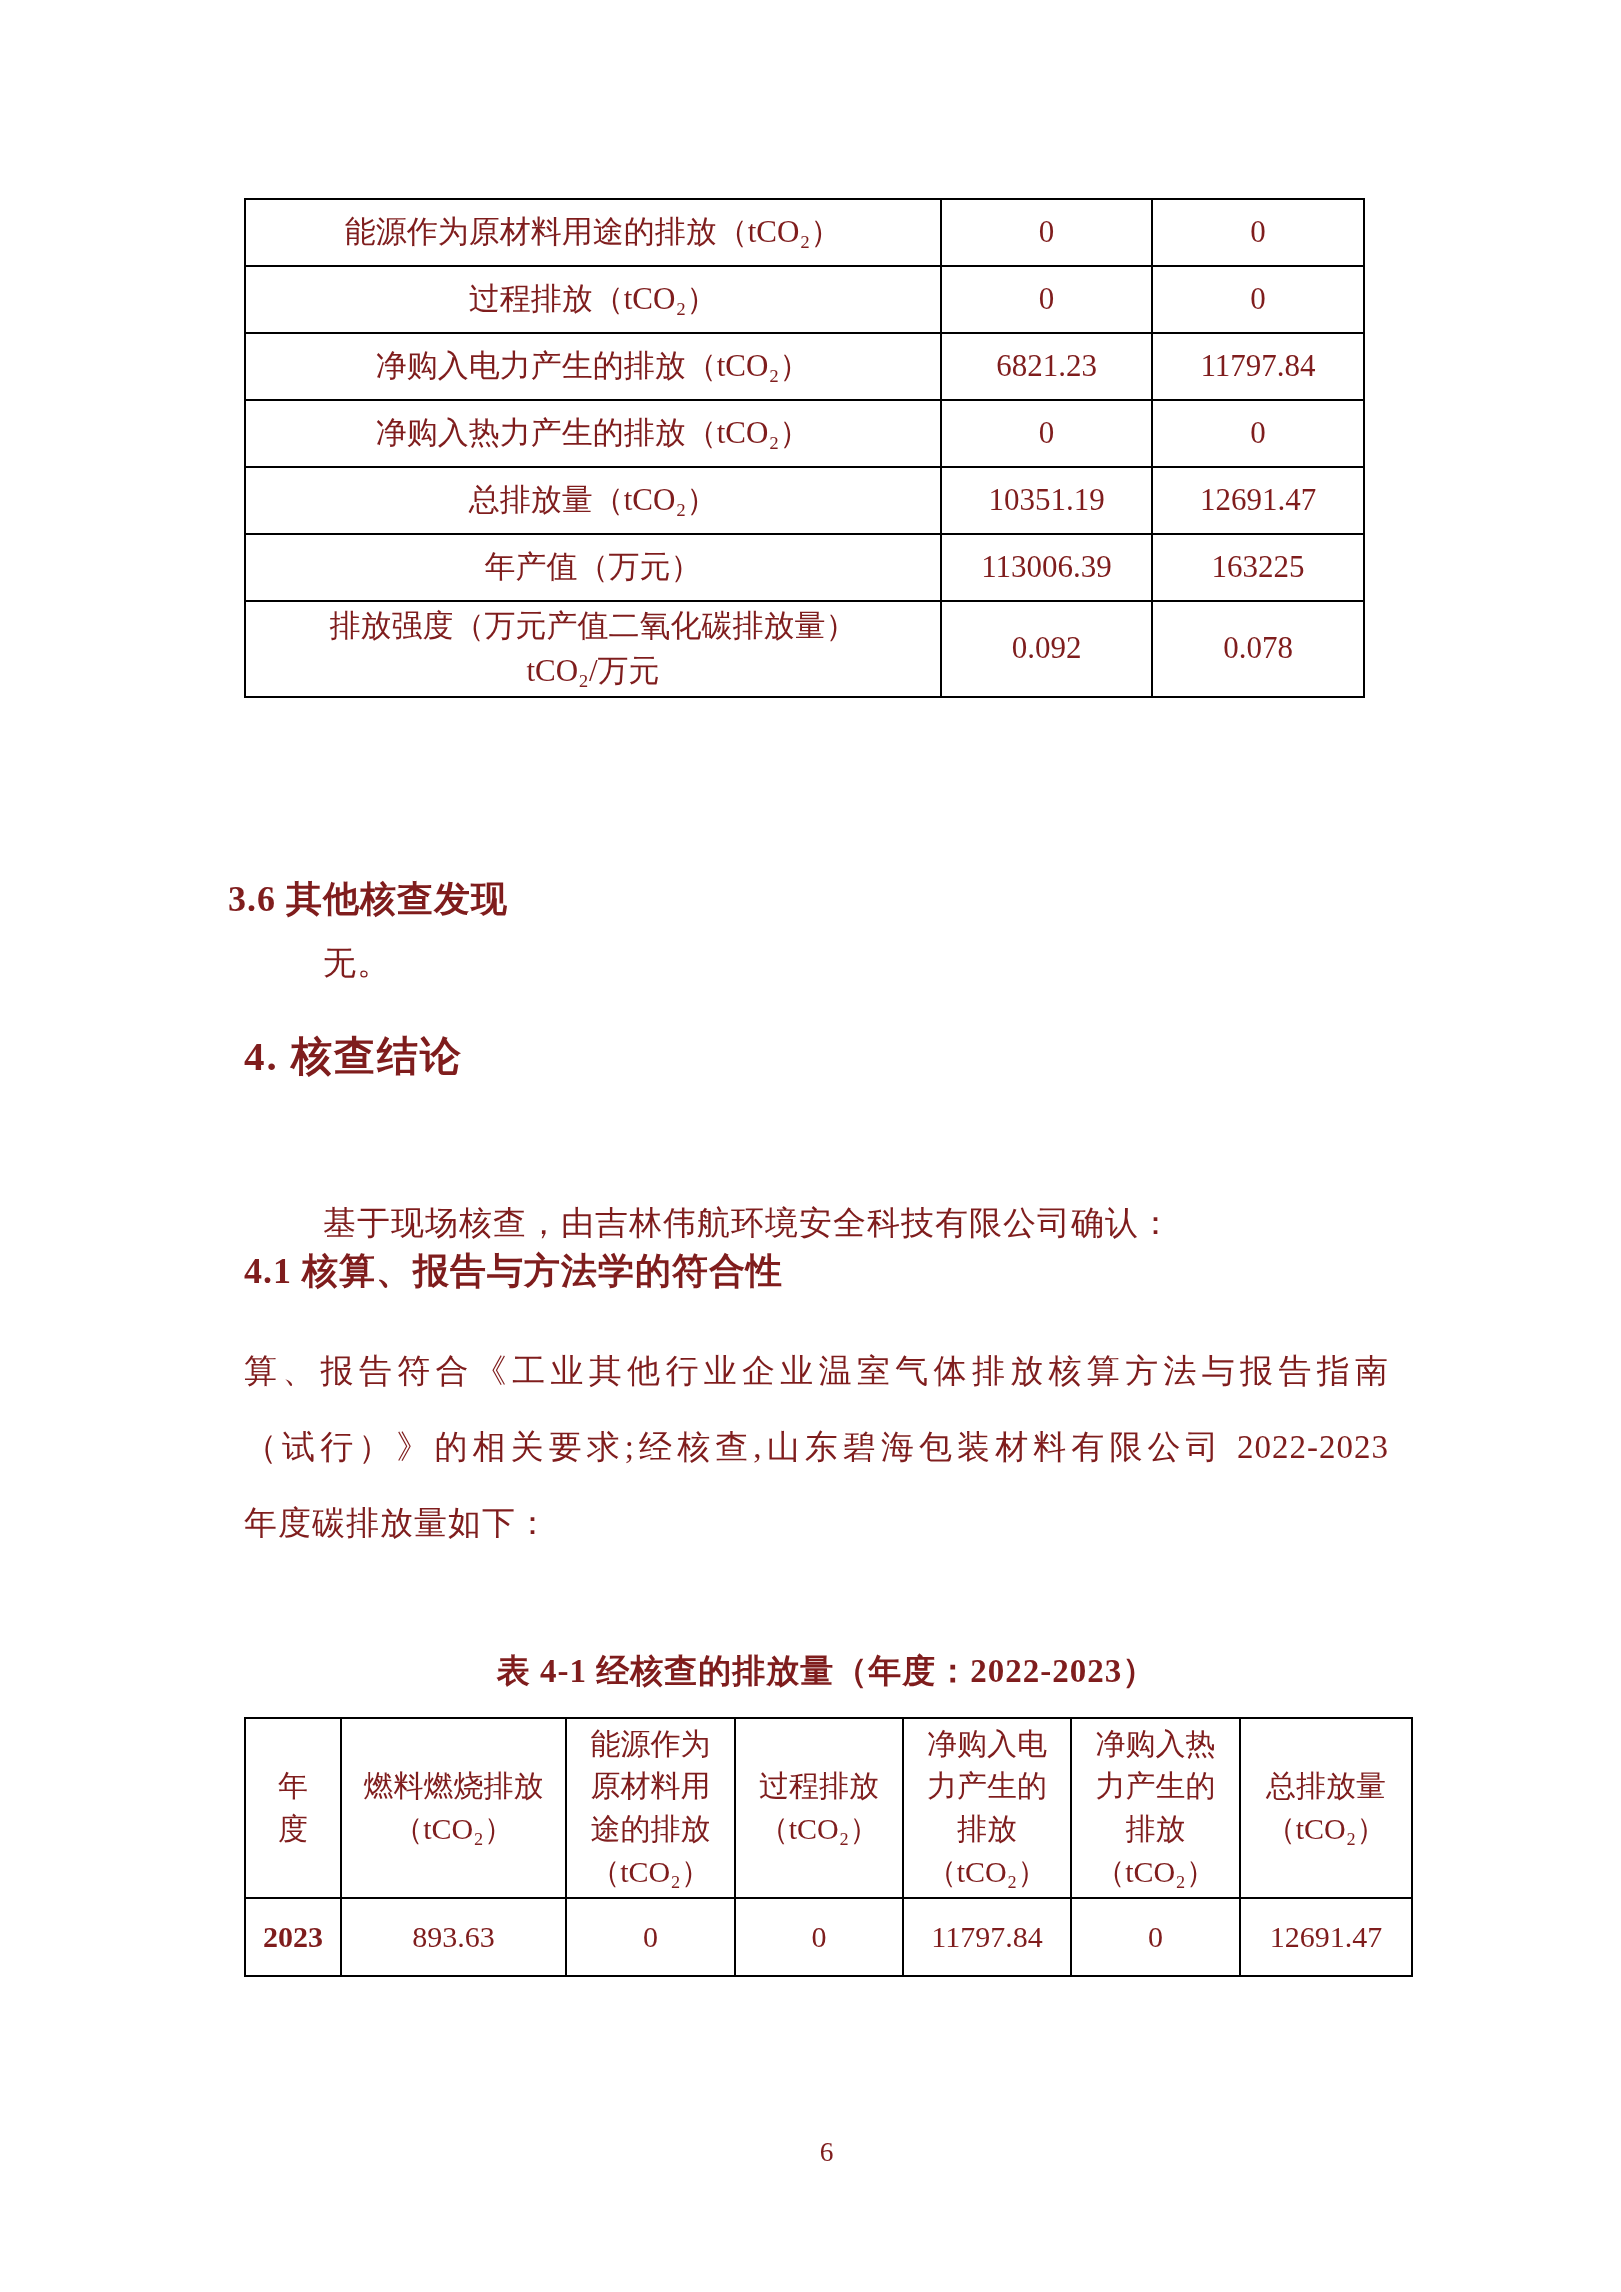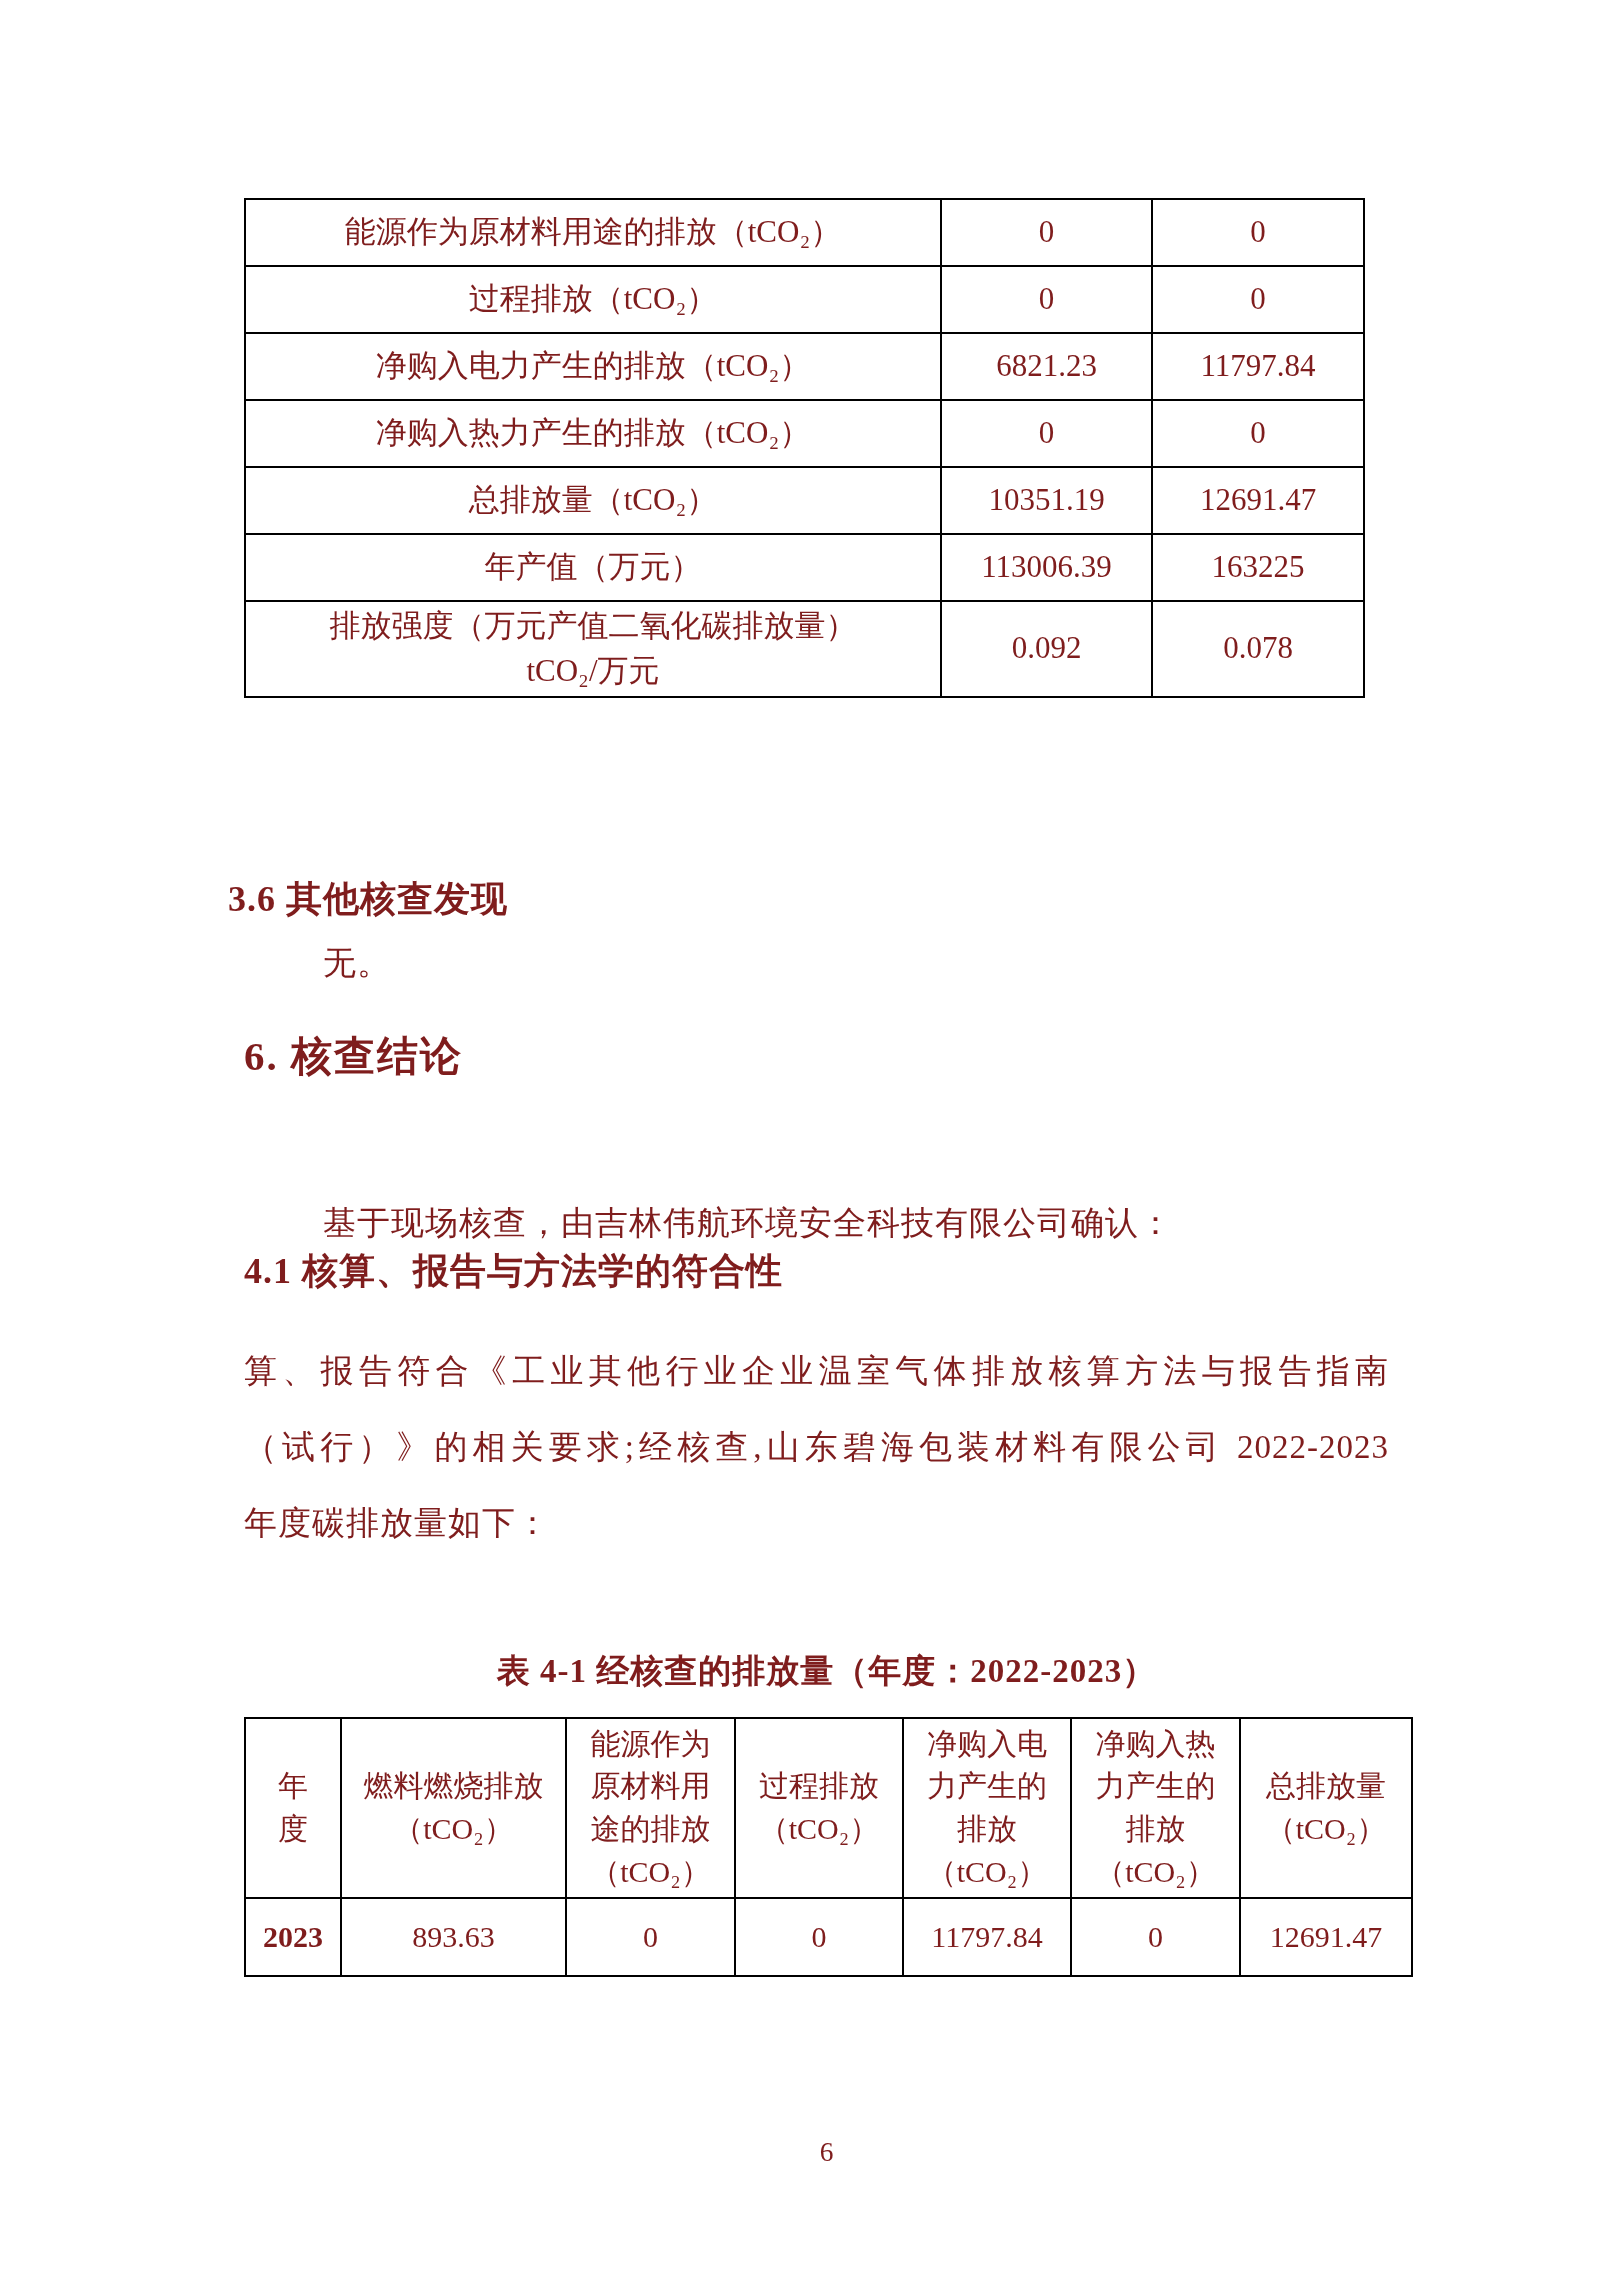--- a/index.html
+++ b/index.html
@@ -112,21 +112,21 @@
 tCO₂/万元</td>
         <td>0.092</td>
         <td>0.078</td>
       </tr>
     </tbody>
   </table>
 
   <div id="sec36-title" class="abs h2">3.6 其他核查发现</div>
   <div id="sec36-body" class="abs body-text">无。</div>
 
-  <div id="sec4-title" class="abs h1">6. 核查结论</div>
+  <div id="sec4-title" class="abs h1">4. 核查结论</div>
   <div id="sec4-intro" class="abs body-text">基于现场核查，由吉林伟航环境安全科技有限公司确认：</div>
 
   <div id="sec41-title" class="abs h2">4.1 核算、报告与方法学的符合性</div>
   <div id="para41" class="abs">
     <div class="pline">算、报告符合《工业其他行业企业温室气体排放核算方法与报告指南</div>
     <div class="pline">（试行）》的相关要求;经核查,山东碧海包装材料有限公司 2022-2023</div>
     <div class="pline last">年度碳排放量如下：</div>
   </div>
 
   <div id="t41-caption" class="abs">表 4-1 经核查的排放量（年度：2022-2023）</div>

